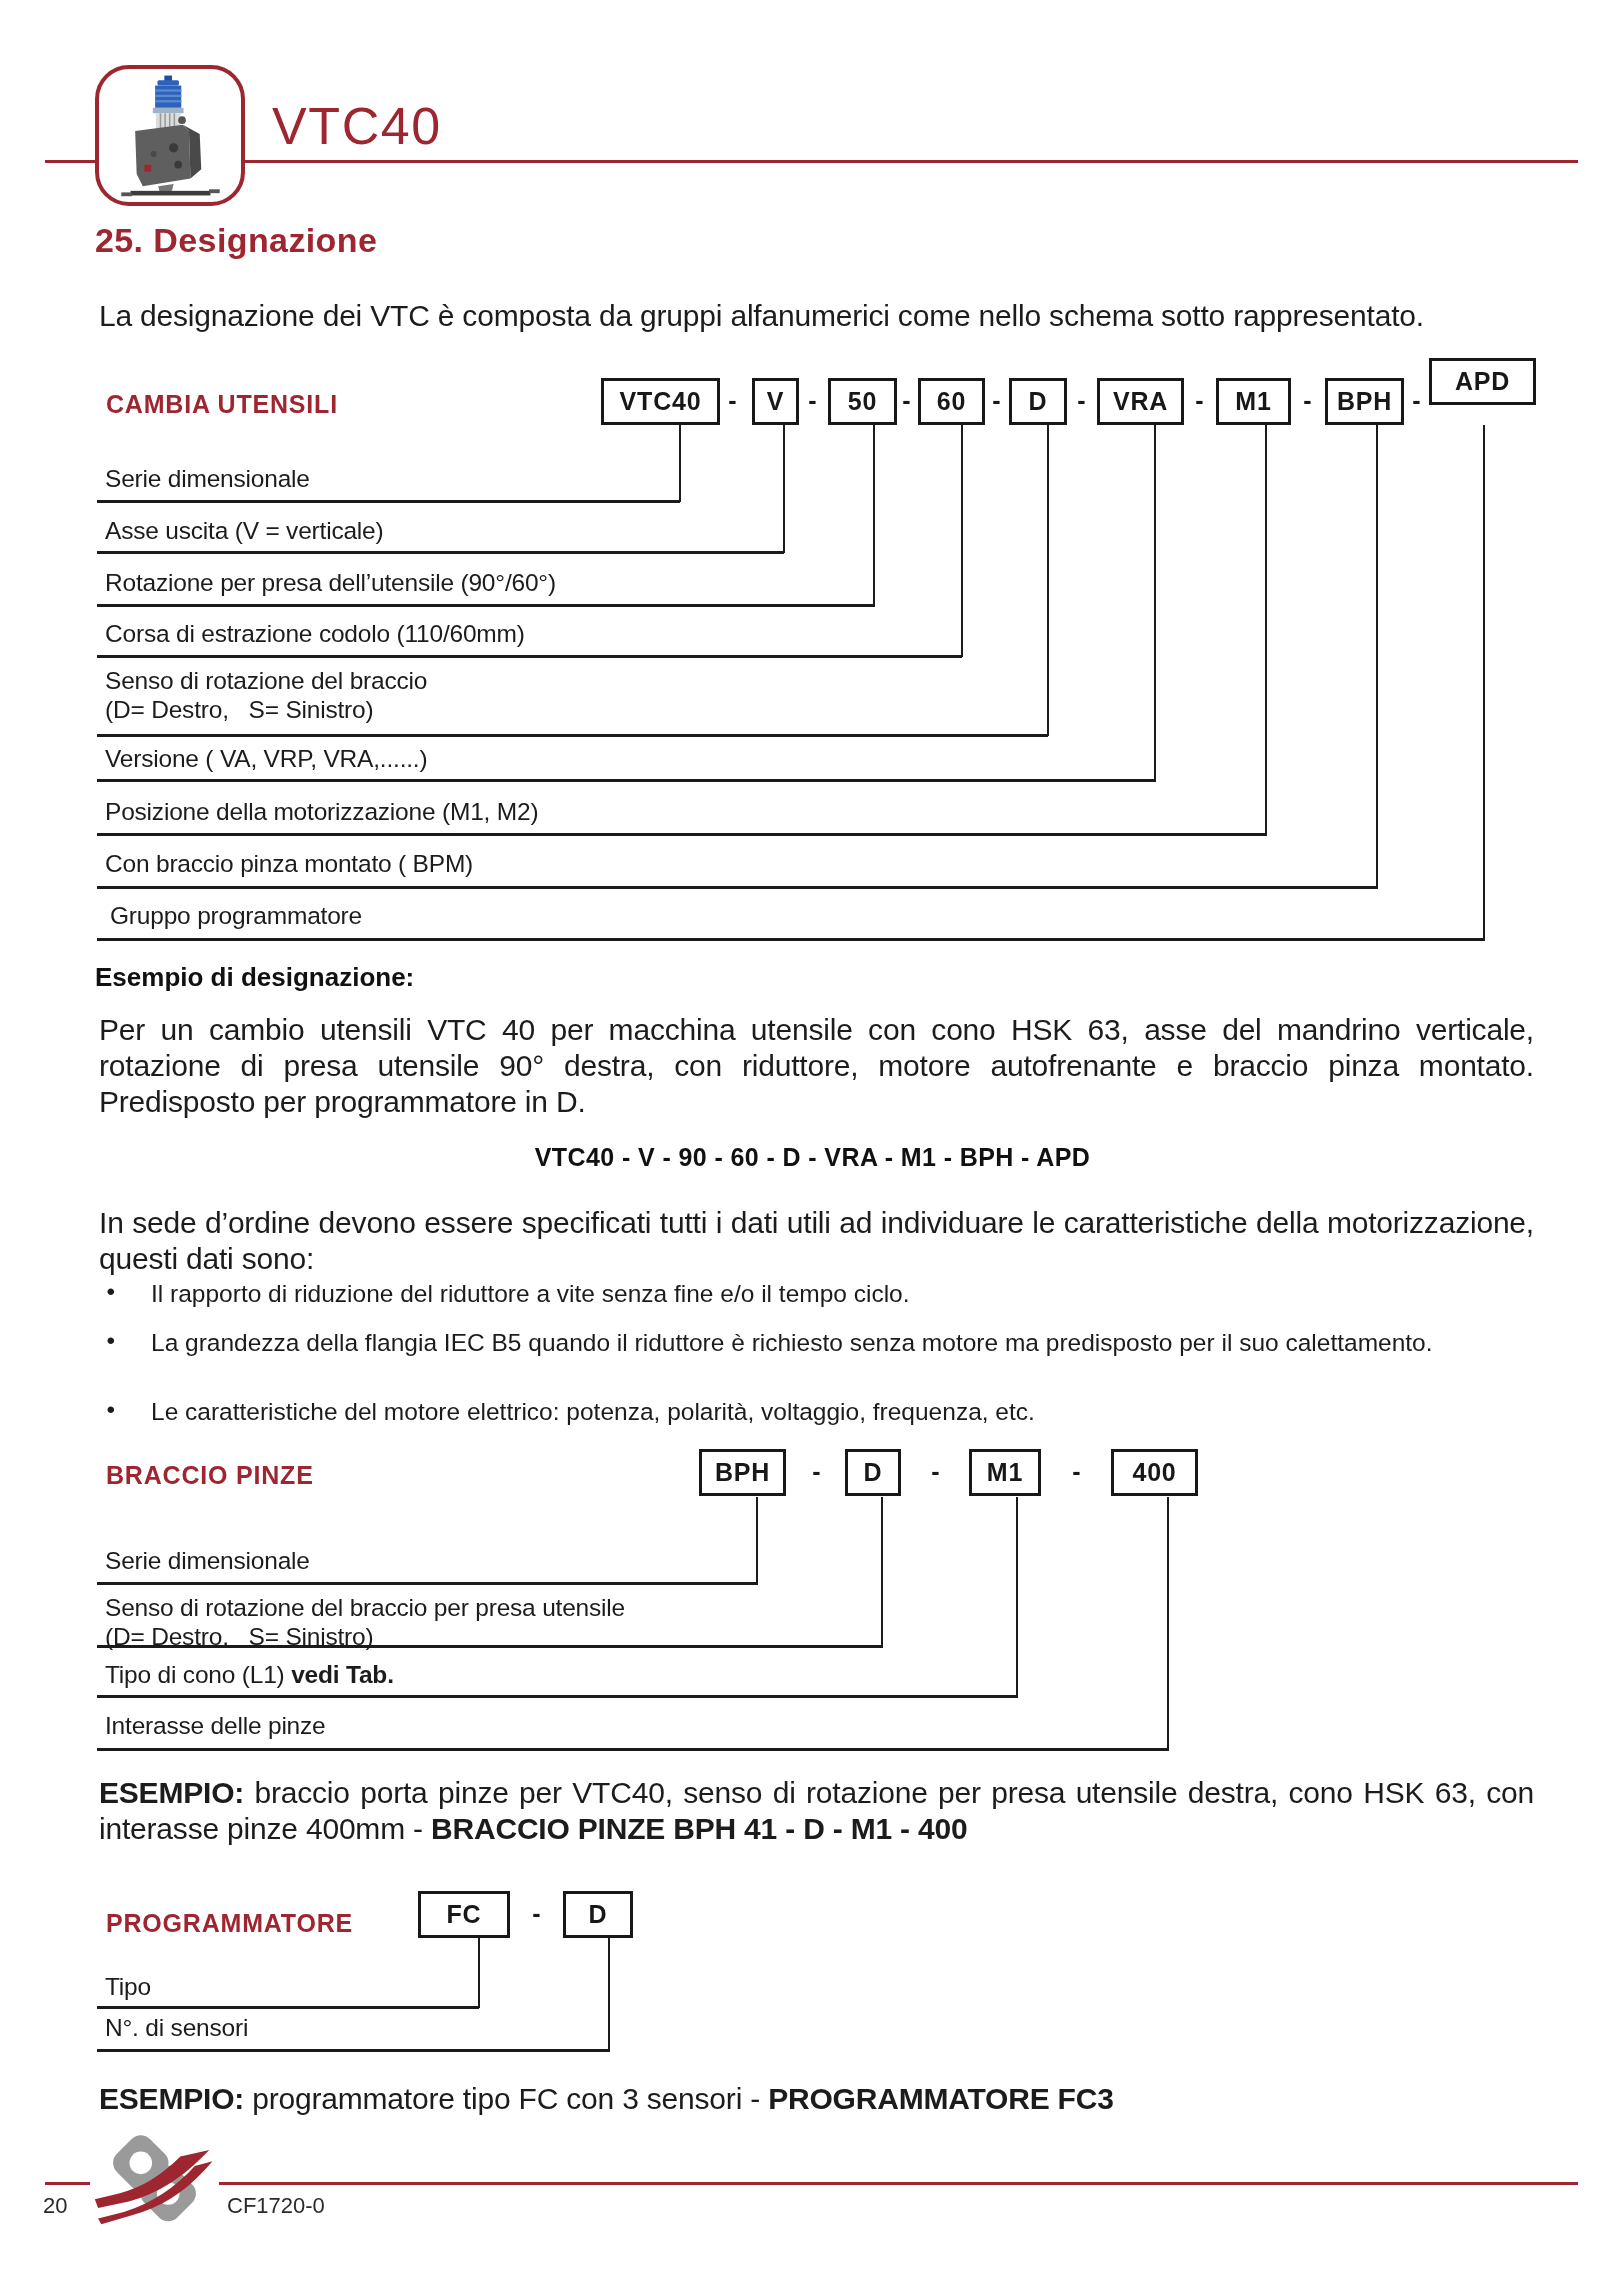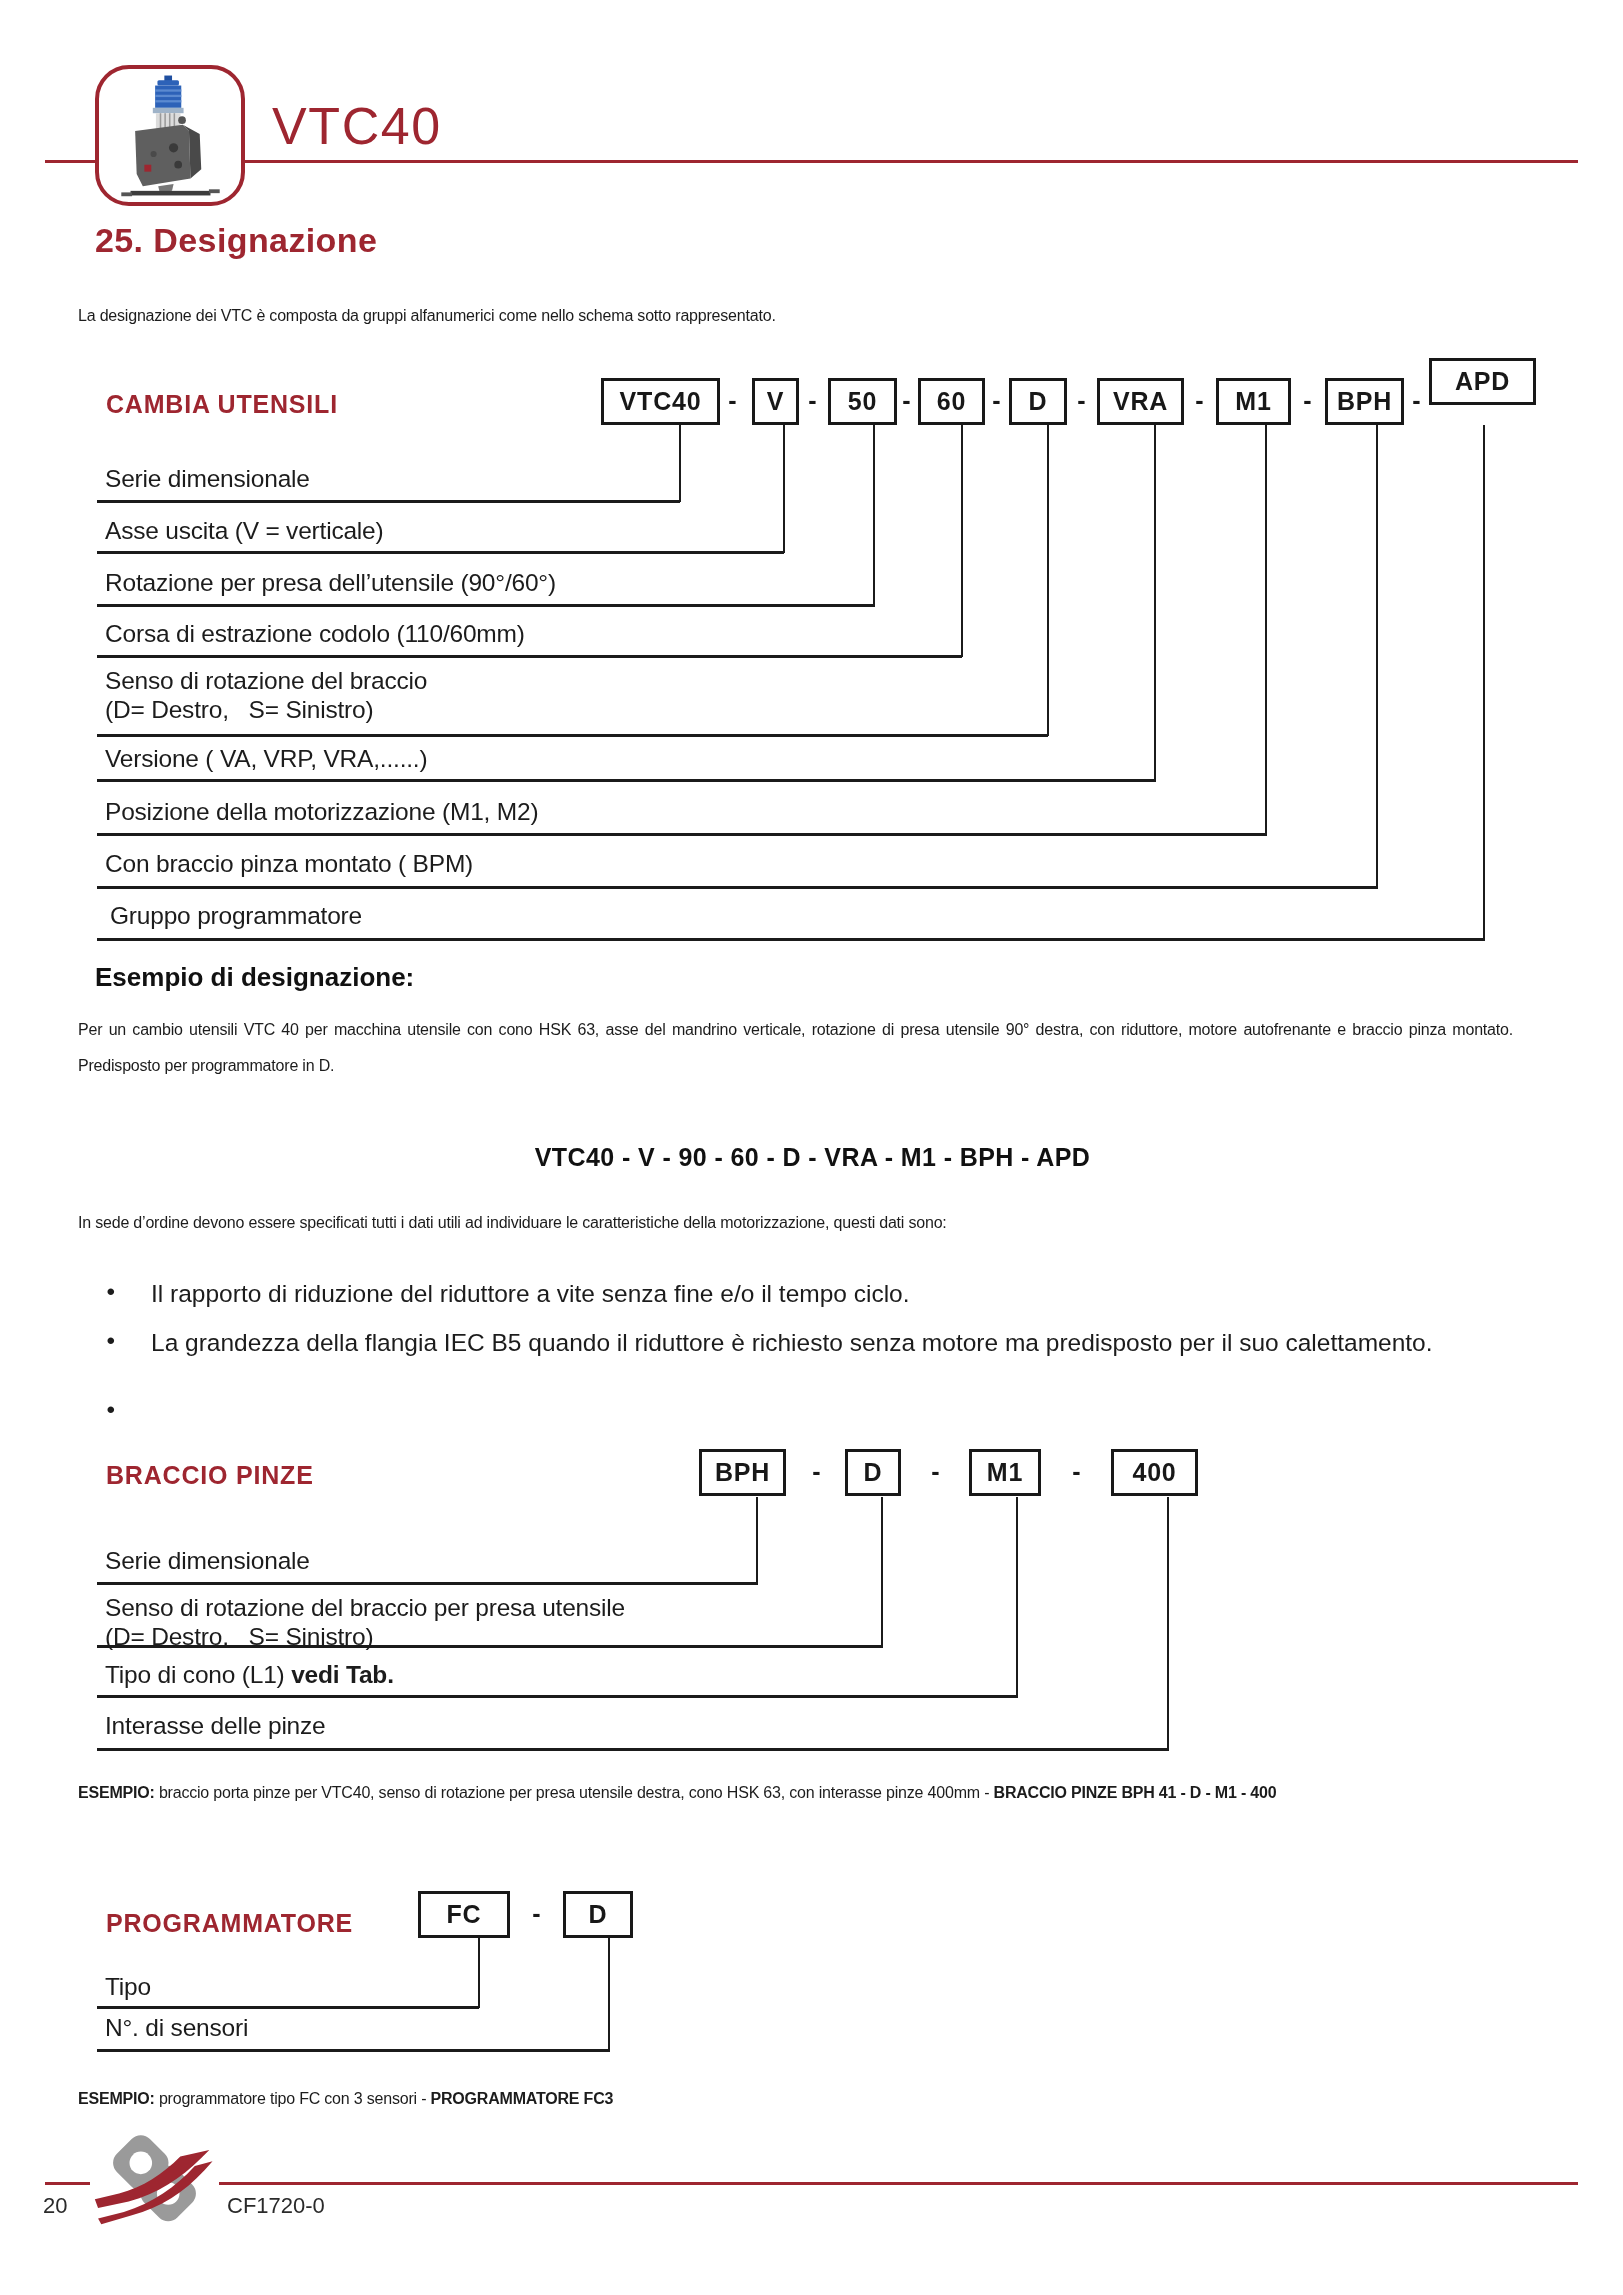--- a/index.html
+++ b/index.html
@@ -21,21 +21,21 @@
   }
   .doc-title{
     position:absolute;left:272px;top:96px;font-size:52px;letter-spacing:1.6px;
     color:var(--accent);z-index:2;
   }
   .section-heading{
     position:absolute;left:95px;top:221px;font-size:34px;font-weight:bold;
     color:var(--accent);letter-spacing:0.4px;
   }
   .para{
-    position:absolute;left:78px;width:1435px;font-size:16px;line-height:36px;
+    position:absolute;left:99px;width:1435px;font-size:30px;line-height:36px;
     letter-spacing:-0.2px;color:var(--ink);
   }
   .just{text-align:justify;}
   .red-label{
     position:absolute;left:106px;font-size:25px;font-weight:bold;
     color:var(--accent);letter-spacing:0.8px;white-space:nowrap;
   }
   .codebox{
     position:absolute;height:47px;box-sizing:border-box;border:3.3px solid #181818;
     background:#fff;display:flex;align-items:center;justify-content:center;
@@ -175,20 +175,21 @@
 <div class="bullet-item" style="top:1276px;">
   <span class="bullet-dot">•</span>
   <span>Il rapporto di riduzione del riduttore a vite senza fine e/o il tempo ciclo.</span>
 </div>
 <div class="bullet-item" style="top:1325px;">
   <span class="bullet-dot">•</span>
   <span>La grandezza della flangia IEC B5 quando il riduttore è richiesto senza motore ma predisposto per il suo calettamento.</span>
 </div>
 <div class="bullet-item" style="top:1394px;">
   <span class="bullet-dot">•</span>
+  <span>Le caratteristiche del motore elettrico: potenza, polarità, voltaggio, frequenza, etc.</span>
 </div>
 
 <div class="red-label" style="top:1461px;">BRACCIO PINZE</div>
 
 <div class="codebox" style="left:699px;top:1449px;width:87px;">BPH</div>
 <div class="sep" style="left:810px;top:1457px;">-</div>
 <div class="codebox" style="left:845px;top:1449px;width:56px;">D</div>
 <div class="sep" style="left:929px;top:1457px;">-</div>
 <div class="codebox" style="left:969px;top:1449px;width:72px;">M1</div>
 <div class="sep" style="left:1070px;top:1457px;">-</div>

